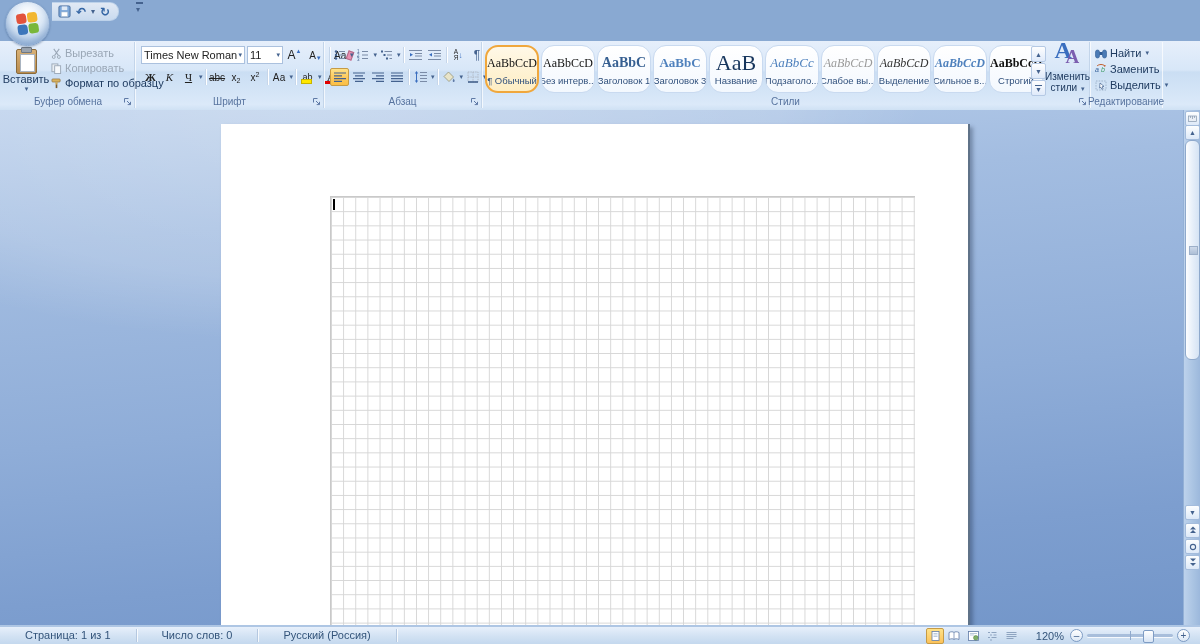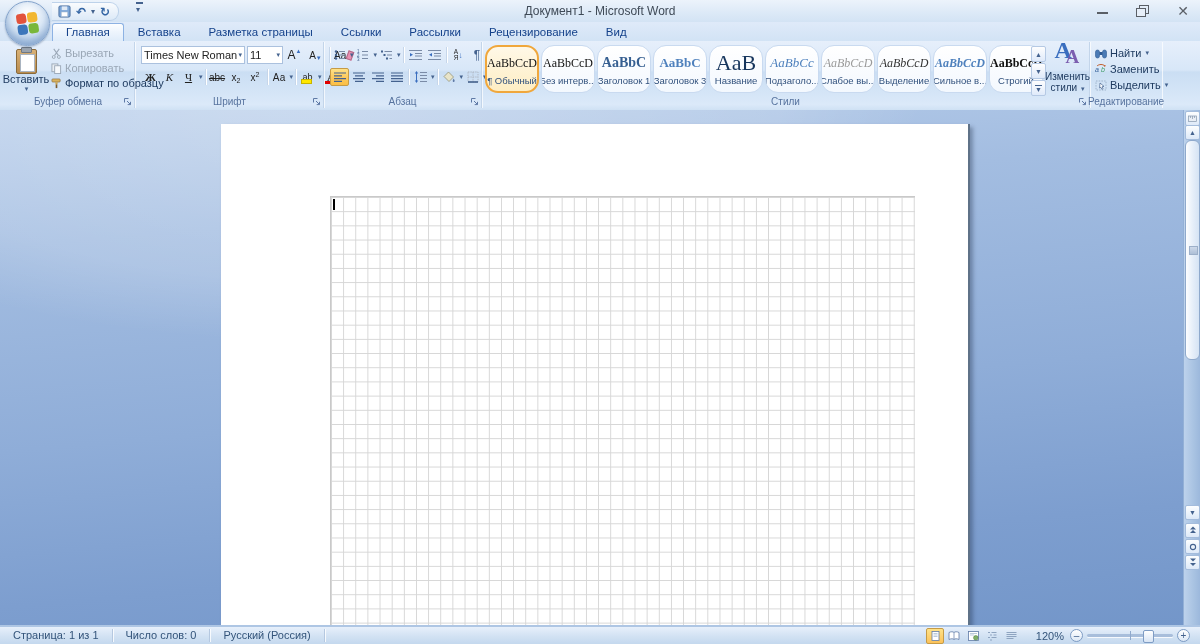--- a/index.html
+++ b/index.html
@@ -148,21 +148,21 @@
     font-size:7px;color:#44628e;}
   .vs-thumb{position:absolute;left:1px;top:30px;width:13px;height:218px;border:1px solid #8fa9cc;border-radius:6px;
     background:linear-gradient(to right,#fdfeff,#e7eff9 50%,#d5e3f4);}
   .vs-grip{position:absolute;left:3px;top:50%;width:7px;height:7px;margin-top:-4px;
     background:linear-gradient(#cdd9ea,#aebfd6);border:1px solid #9cafc9;}
 
   
   .statusbar{position:absolute;left:0;right:0;bottom:0;height:17px;
     background:linear-gradient(#e7f0fb,#d2e2f3 55%,#c4d8ee);
     border-top:2px solid #aec6e4;display:flex;align-items:center;font-size:11px;color:#33547a;}
-  .st-seg{padding:0 13px;border-right:1px solid #b5c8e0;box-shadow:1px 0 0 rgba(255,255,255,.8);height:13px;line-height:13px;cursor:default;}
+  .st-seg{padding:0 25px;border-right:1px solid #b5c8e0;box-shadow:1px 0 0 rgba(255,255,255,.8);height:13px;line-height:13px;cursor:default;}
   .st-spacer{flex:1;}
   .viewbtns{display:flex;gap:1px;margin-right:8px;}
   .vbtn{width:16px;height:14px;display:flex;align-items:center;justify-content:center;border-radius:2px;border:1px solid transparent;}
   .vbtn.sel{background:linear-gradient(#fee287,#fcc25a);border-color:#c69b45;}
   .zoom-label{width:36px;text-align:right;margin-right:6px;cursor:default;}
   .zslider{display:flex;align-items:center;gap:4px;margin-right:10px;}
   .zcirc{width:11px;height:11px;border-radius:50%;border:1px solid #7e9cc4;color:#44628e;
     display:flex;align-items:center;justify-content:center;font-size:10px;line-height:9px;
     background:linear-gradient(#ffffff,#dce8f6);}
   .ztrack{position:relative;width:86px;height:3px;background:#a8bedb;border-radius:2px;
@@ -172,28 +172,20 @@
     background:linear-gradient(#ffffff,#d7e4f4);}
 
   svg{display:block;}
   .micon{flex:0 0 auto;}
 </style>
 </head>
 <body>
 
 <div id="app">
 
-  <div class="titlebar">
-    <div class="title-text">Документ1 - Microsoft Word</div>
-    <div class="win-controls">
-      <span class="wc wc-min"></span>
-      <span class="wc wc-restore"></span>
-      <span class="wc wc-close">✕</span>
-    </div>
-  </div>
 
   <div class="office-btn">
     <span class="office-logo">
       <span class="ol1"></span>
         <span class="ol2"></span>
         <span class="ol3"></span>
         <span class="ol4"></span>
     </span>
   </div>
 
@@ -204,29 +196,20 @@
           <rect x="4" y="1.5" width="6" height="4" fill="#dfe9f5"></rect>
           <rect x="3.5" y="7.5" width="7" height="5" fill="#ffffff" stroke="#9fb4cc" stroke-width=".6"></rect>
         </svg>
     </span>
     <span class="gi">↶</span>
       <span class="qat-dd">▾</span>
     <span class="gi">↻</span>
   </div>
   <span class="qat-custom">▾</span>
 
-  <div class="tabrow">
-    <div class="tab active">Главная</div>
-    <div class="tab">Вставка</div>
-    <div class="tab">Разметка страницы</div>
-    <div class="tab">Ссылки</div>
-    <div class="tab">Рассылки</div>
-    <div class="tab">Рецензирование</div>
-    <div class="tab">Вид</div>
-  </div>
 
   <div class="ribbon">
 
     <div class="rgroup g-clip">
       <div class="paste-big">
         <span class="clipboard-ic">
           <span class="board"></span>
             <span class="clipc"></span>
             <span class="sheet"></span>
         </span>

